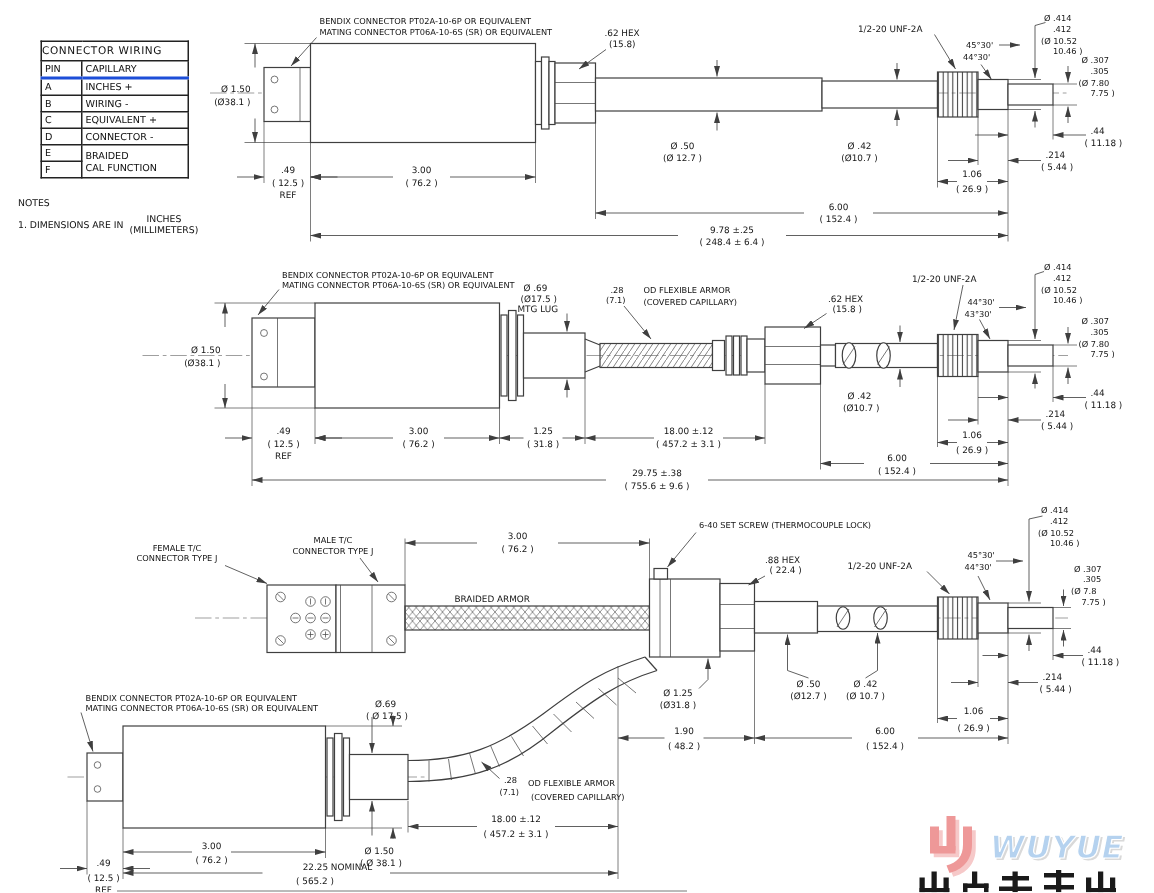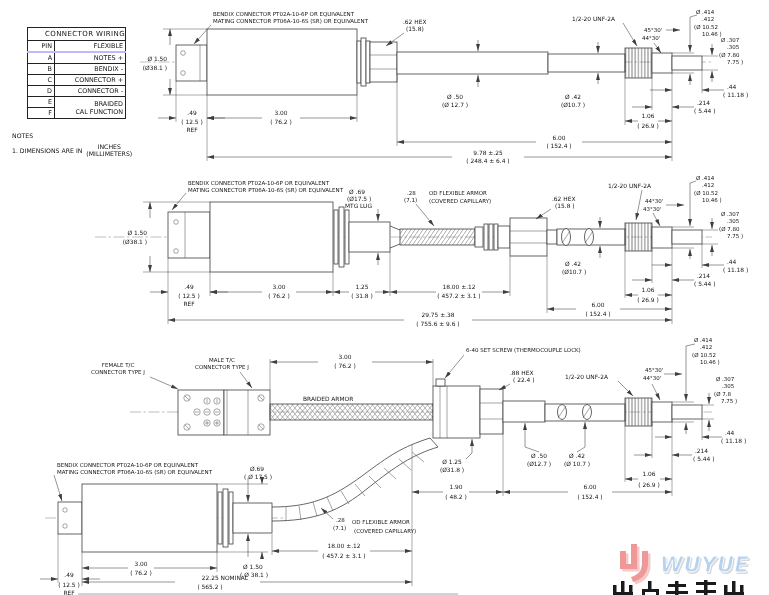--- a/index.html
+++ b/index.html
@@ -1,22 +1,22 @@
 <!DOCTYPE html>
 <html><head>
 <meta charset="utf-8">
 <style>
   html,body{margin:0;padding:0;background:#fff}
   #page{position:relative;width:769px;height:595px;background:#fff;overflow:hidden;font-family:"DejaVu Sans",sans-serif}
   #page svg{position:absolute;left:0;top:0}
   .wiring{position:absolute;left:27px;top:27px;width:99px}
   .wiring table{border-collapse:collapse;width:100%;font-size:6.4px;color:#111}
-  .wiring td,.wiring th{border:1px solid #222;text-align:right;padding:1px 2px;font-weight:normal}
+  .wiring td,.wiring th{border:1px solid #222;text-align:left;padding:1px 2px;font-weight:normal}
   .wiring .title{font-size:7px;letter-spacing:.4px;padding:2px 0}
-  .wiring .hdr td{border-bottom:2px solid #c4b5fd}
+  .wiring .hdr td{border-bottom:2px solid #1d4ed8}
   .wiring .pinc{width:22px}
   .notes{position:absolute;left:12px;top:132px;font-size:6.2px;color:#111;width:150px}
   .notes .nhead{margin-bottom:8px}
   .notes .nrow{display:flex;gap:4px;align-items:flex-start}
   .notes .units{display:inline-block;text-align:center;margin-top:-4px}
   .ln{fill:none;stroke:#3f3f3f;stroke-width:.8}
   .fw{fill:#fff;stroke:#3f3f3f;stroke-width:.8}
   .thin{fill:none;stroke:#4a4a4a;stroke-width:.5}
   .cl{fill:none;stroke:#8a8a8a;stroke-width:.55;stroke-dasharray:11 2.5 2.5 2.5}
   .dim{fill:none;stroke:#3f3f3f;stroke-width:.55}
@@ -33,33 +33,33 @@
 <div id="page">
 
   <div class="wiring">
     <table>
       <tbody>
           <tr>
             <td colspan="2" class="title">CONNECTOR WIRING</td>
           </tr>
       <tr class="hdr">
             <td class="pinc">PIN</td>
-            <td>FLEXIBLE</td>
+            <td>CAPILLARY</td>
           </tr>
       <tr>
             <td>A</td>
-            <td>NOTES +</td>
+            <td>INCHES +</td>
           </tr>
       <tr>
             <td>B</td>
-            <td>BENDIX -</td>
+            <td>WIRING -</td>
           </tr>
       <tr>
             <td>C</td>
-            <td>CONNECTOR +</td>
+            <td>EQUIVALENT +</td>
           </tr>
       <tr>
             <td>D</td>
             <td>CONNECTOR -</td>
           </tr>
       <tr>
             <td>E</td>
             <td rowspan="2">
               <div>BRAIDED</div>
               <div>CAL FUNCTION</div>

